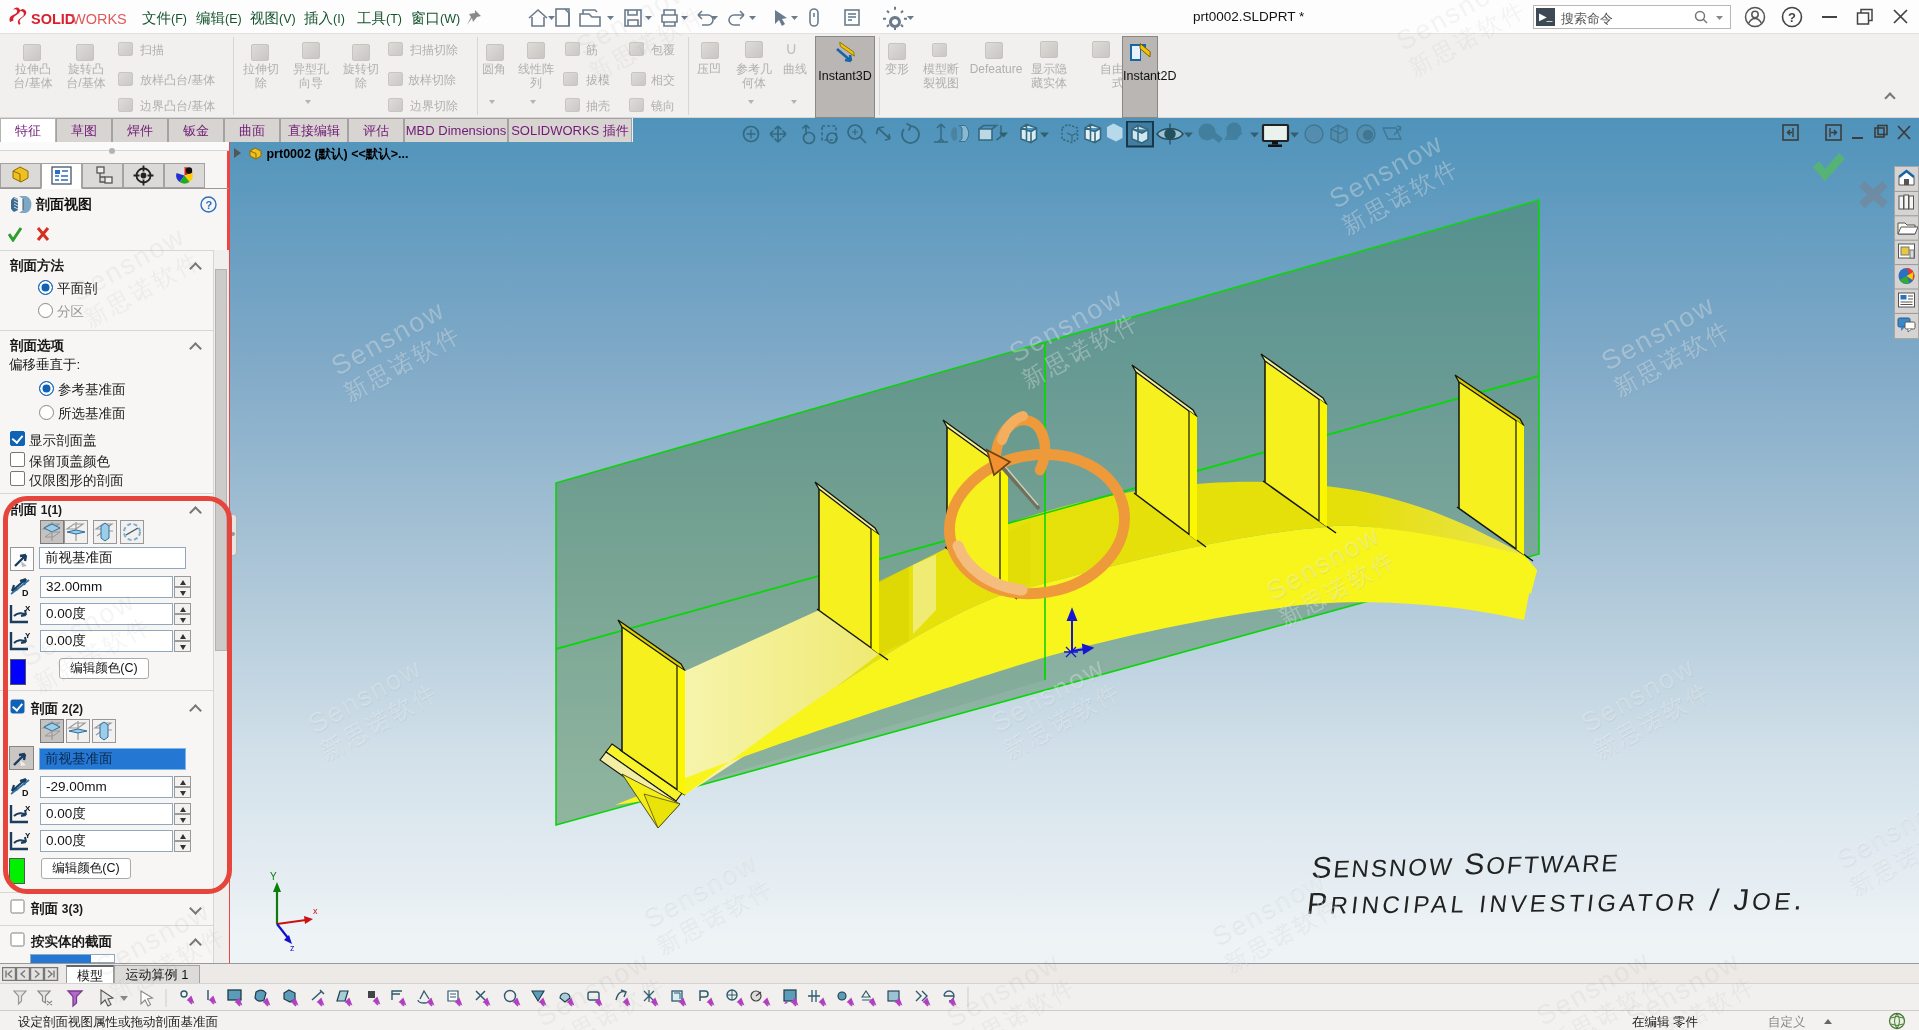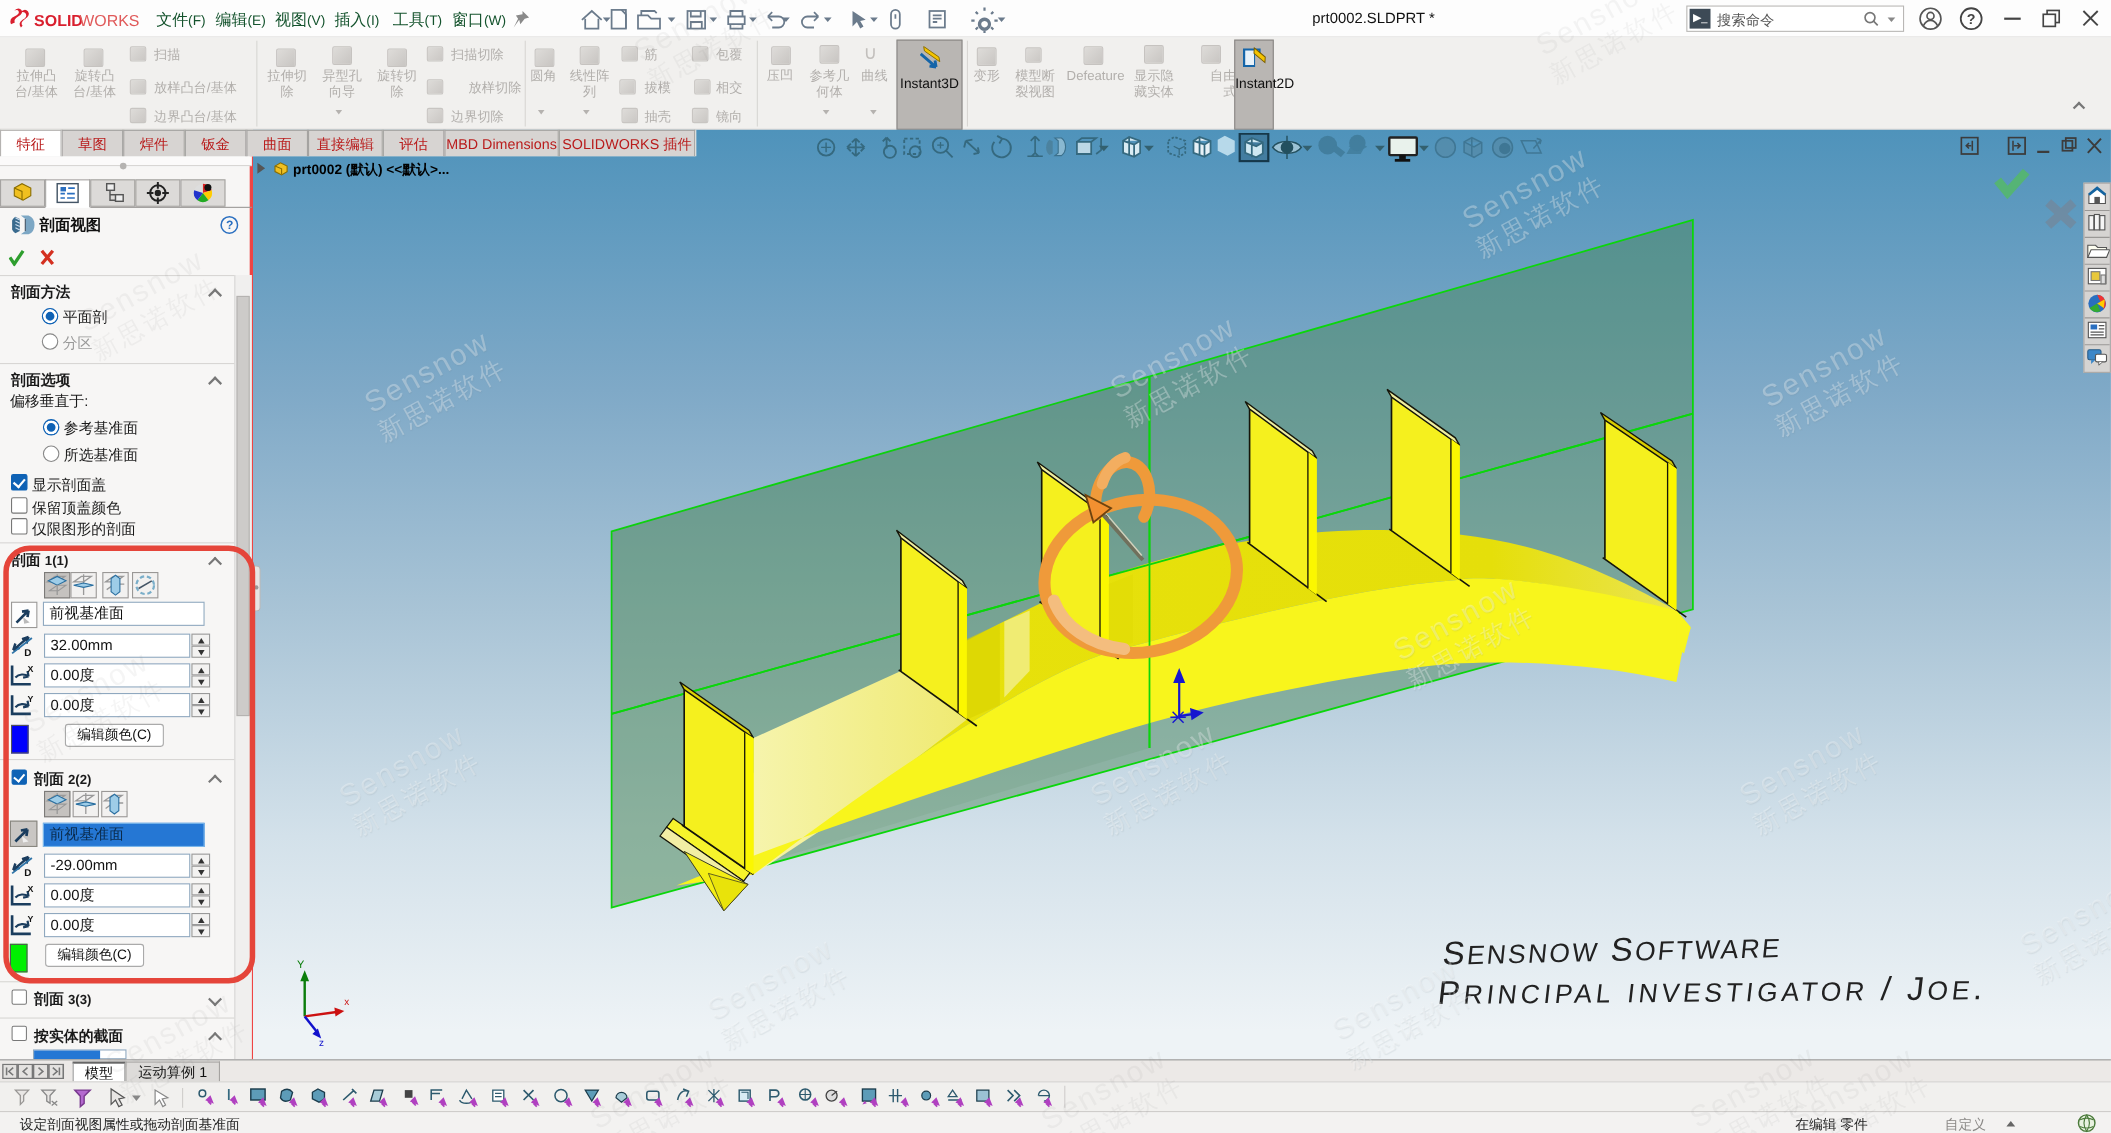--- a/index.html
+++ b/index.html
@@ -12,21 +12,21 @@
 
 #ribbon{position:absolute;left:0;top:34px;width:1919px;height:84px;background:#f1f0ee;border-bottom:1px solid #d9d7d5}
 .rtxt{position:absolute;font-size:12px;color:#b2afac;text-align:center;line-height:13.5px;white-space:nowrap}
 .ricon{position:absolute;width:18px;height:17px;border:1px solid #c6c3c0;border-radius:2px;background:linear-gradient(135deg,#dedcd9,#c8c5c2)}
 .rsep{position:absolute;top:3px;width:1px;height:78px;background:#d8d6d3}
 .rsmall{position:absolute;width:15px;height:14px;border:1px solid #c8c5c2;border-radius:2px;background:linear-gradient(135deg,#dedcd9,#cac7c4)}
 .dd{position:absolute;width:0;height:0;border-left:3.5px solid transparent;border-right:3.5px solid transparent;border-top:4px solid #b5b2af}
 .bigbtn{position:absolute;top:2px;height:82px;background:#b9b6b3;border:1px solid #8a8885;text-align:center;font-size:12.5px;color:#111}
 
 #tabstrip{position:absolute;left:0;top:118px;width:633px;height:24px;background:#f1f0ee;z-index:10}
-.tab{position:absolute;top:0;height:24px;background:#d7d4d2;border:1px solid #a5a3a1;border-bottom:none;font-size:13px;color:#b91c1c;text-align:center;line-height:23px;white-space:nowrap;overflow:hidden}
+.tab{position:absolute;top:0;height:24px;background:#d7d4d2;border:1px solid #a5a3a1;border-bottom:none;font-size:13px;color:#701a75;text-align:center;line-height:23px;white-space:nowrap;overflow:hidden}
 .tab.act{background:#fff;border-color:#b5b3b1;z-index:2}
 
 #viewport{position:absolute;left:230px;top:118px;width:1689px;height:845px;background:linear-gradient(180deg,#4f93bb 0%,#7fa9c7 28%,#a9c4d6 52%,#d3e1ea 76%,#eef3f6 97%);overflow:hidden}
 #vpsvg{position:absolute;left:0;top:0}
 #tree{position:absolute;left:4px;top:28px;font-size:12.5px;color:#000;font-weight:bold}
 
 #panel{position:absolute;left:0;top:142px;width:230px;height:905px;background:#f7f6f5;border-right:3px solid #ef4444}
 .ptab{position:absolute;top:21px;width:41px;height:25px;background:#dcdad8;border:1px solid #a5a3a1}
 .sechead{position:absolute;left:10px;font-size:13.5px;font-weight:bold;color:#1a1a1a}
 .chev{position:absolute;left:191px;width:11px;height:11px}
@@ -147,21 +147,21 @@
  <div class="ricon" style="left:251px;top:10px"></div>
     <div class="rtxt" style="left:238px;top:29px;width:46px">拉伸切<br>除</div>
  <div class="ricon" style="left:302px;top:8px"></div>
     <div class="rtxt" style="left:288px;top:29px;width:46px">异型孔<br>向导</div>
     <div class="dd" style="left:305px;top:66px"></div>
  <div class="ricon" style="left:352px;top:10px"></div>
     <div class="rtxt" style="left:338px;top:29px;width:46px">旋转切<br>除</div>
  <div class="rsmall" style="left:388px;top:8px"></div>
     <div class="rtxt" style="left:410px;top:10px">扫描切除</div>
  <div class="rsmall" style="left:388px;top:38px"></div>
-    <div class="rtxt" style="left:426px;top:40px">放样切除</div>
+    <div class="rtxt" style="left:408px;top:40px">放样切除</div>
  <div class="rsmall" style="left:388px;top:64px"></div>
     <div class="rtxt" style="left:410px;top:66px">边界切除</div>
  <div class="rsep" style="left:477px"></div>
  <div class="ricon" style="left:486px;top:10px"></div>
     <div class="rtxt" style="left:480px;top:29px;width:28px">圆角</div>
     <div class="dd" style="left:489px;top:66px"></div>
  <div class="ricon" style="left:527px;top:8px"></div>
     <div class="rtxt" style="left:514px;top:29px;width:44px">线性阵<br>列</div>
     <div class="dd" style="left:530px;top:66px"></div>
  <div class="rsmall" style="left:565px;top:8px"></div>

